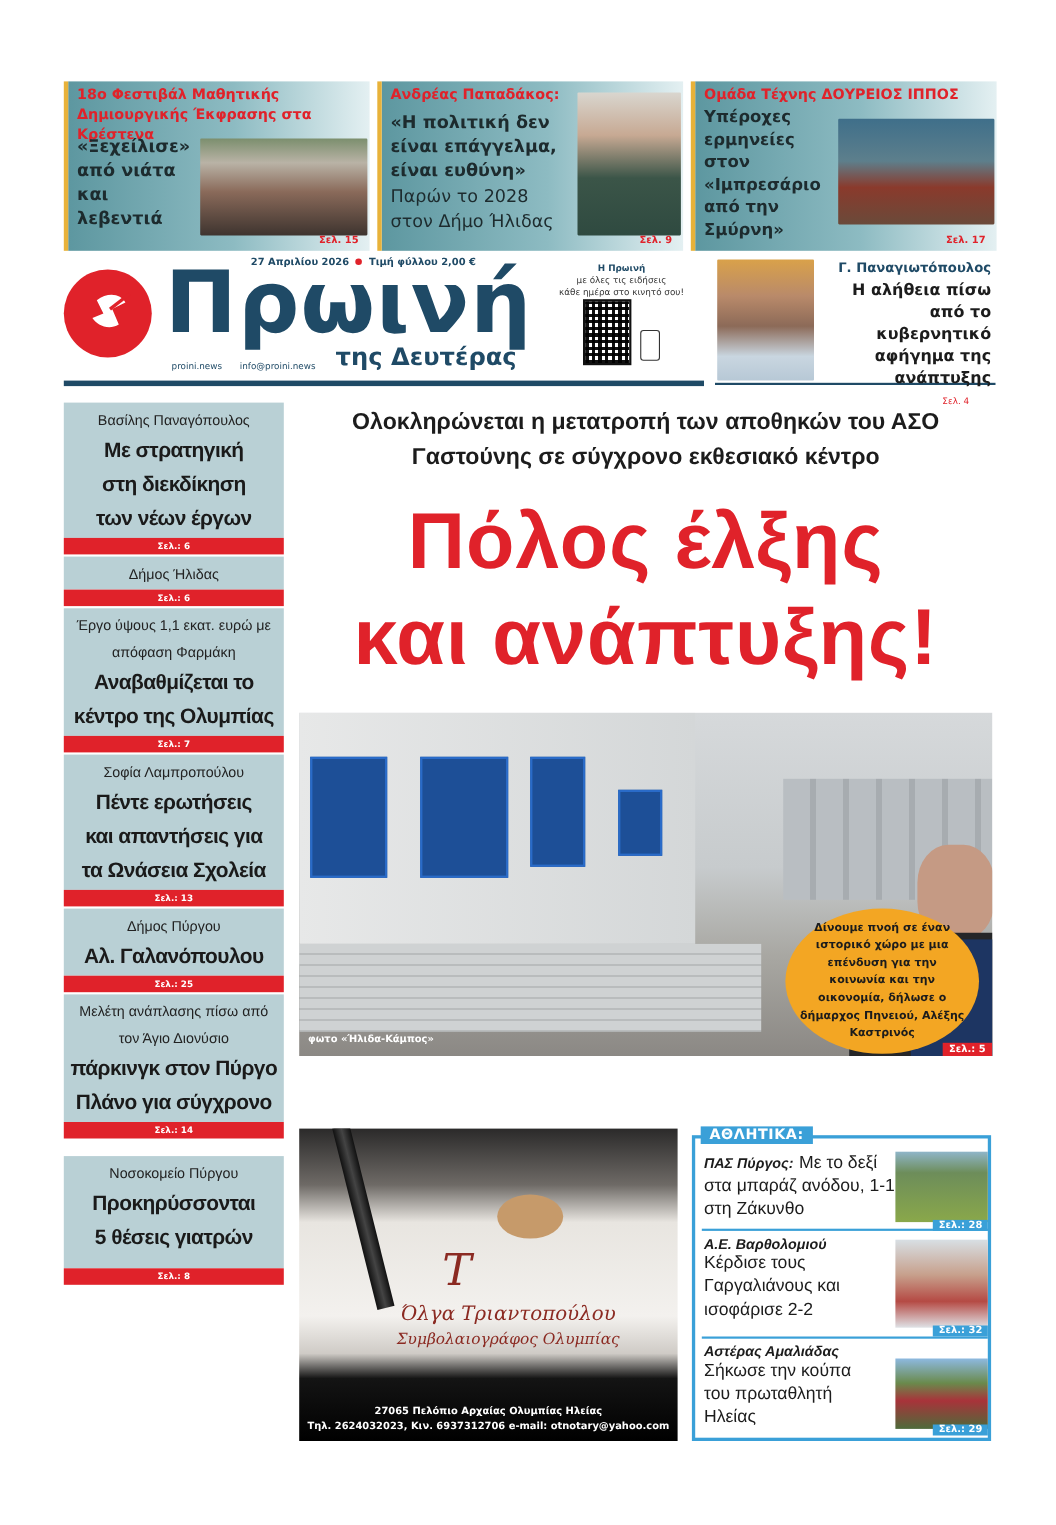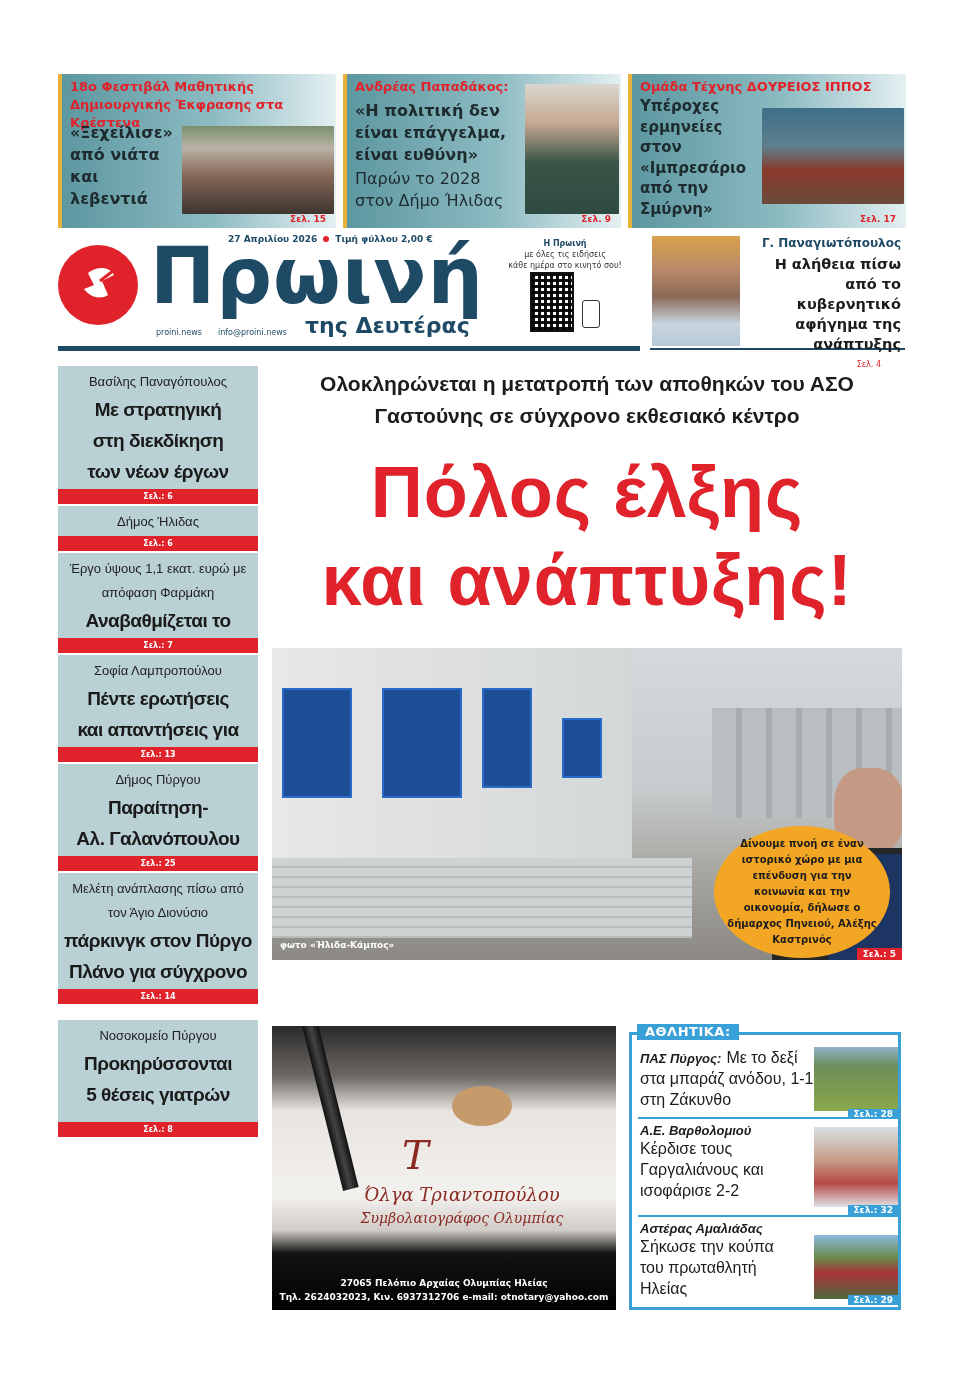--- a/index.html
+++ b/index.html
@@ -157,39 +157,40 @@
     <div class="lbox">
       <div class="kick">Δήμος Ήλιδας</div>
     </div>
     <div class="lbar">Σελ.: 6</div>
   </div>
   <div>
     <div class="lbox">
       <div class="kick">Έργο ύψους 1,1 εκατ. ευρώ με απόφαση Φαρμάκη</div>
       <div class="head">
           <div>Αναβαθμίζεται το</div>
+          <div>κέντρο της Ολυμπίας</div>
         </div>
     </div>
     <div class="lbar">Σελ.: 7</div>
   </div>
   <div>
     <div class="lbox">
       <div class="kick">Σοφία Λαμπροπούλου</div>
       <div class="head">
           <div>Πέντε ερωτήσεις</div>
           <div>και απαντήσεις για</div>
+          <div>τα Ωνάσεια Σχολεία</div>
         </div>
     </div>
     <div class="lbar">Σελ.: 13</div>
   </div>
   <div>
     <div class="lbox">
       <div class="kick">Δήμος Πύργου</div>
       <div class="head">
-          <div>Παραίτηση-</div>
           <div>Αλ. Γαλανόπουλου</div>
         </div>
     </div>
     <div class="lbar">Σελ.: 25</div>
   </div>
   <div>
     <div class="lbox">
       <div class="kick">Μελέτη ανάπλασης πίσω από τον Άγιο Διονύσιο</div>
       <div class="head">
           <div>πάρκινγκ στον Πύργο</div>

